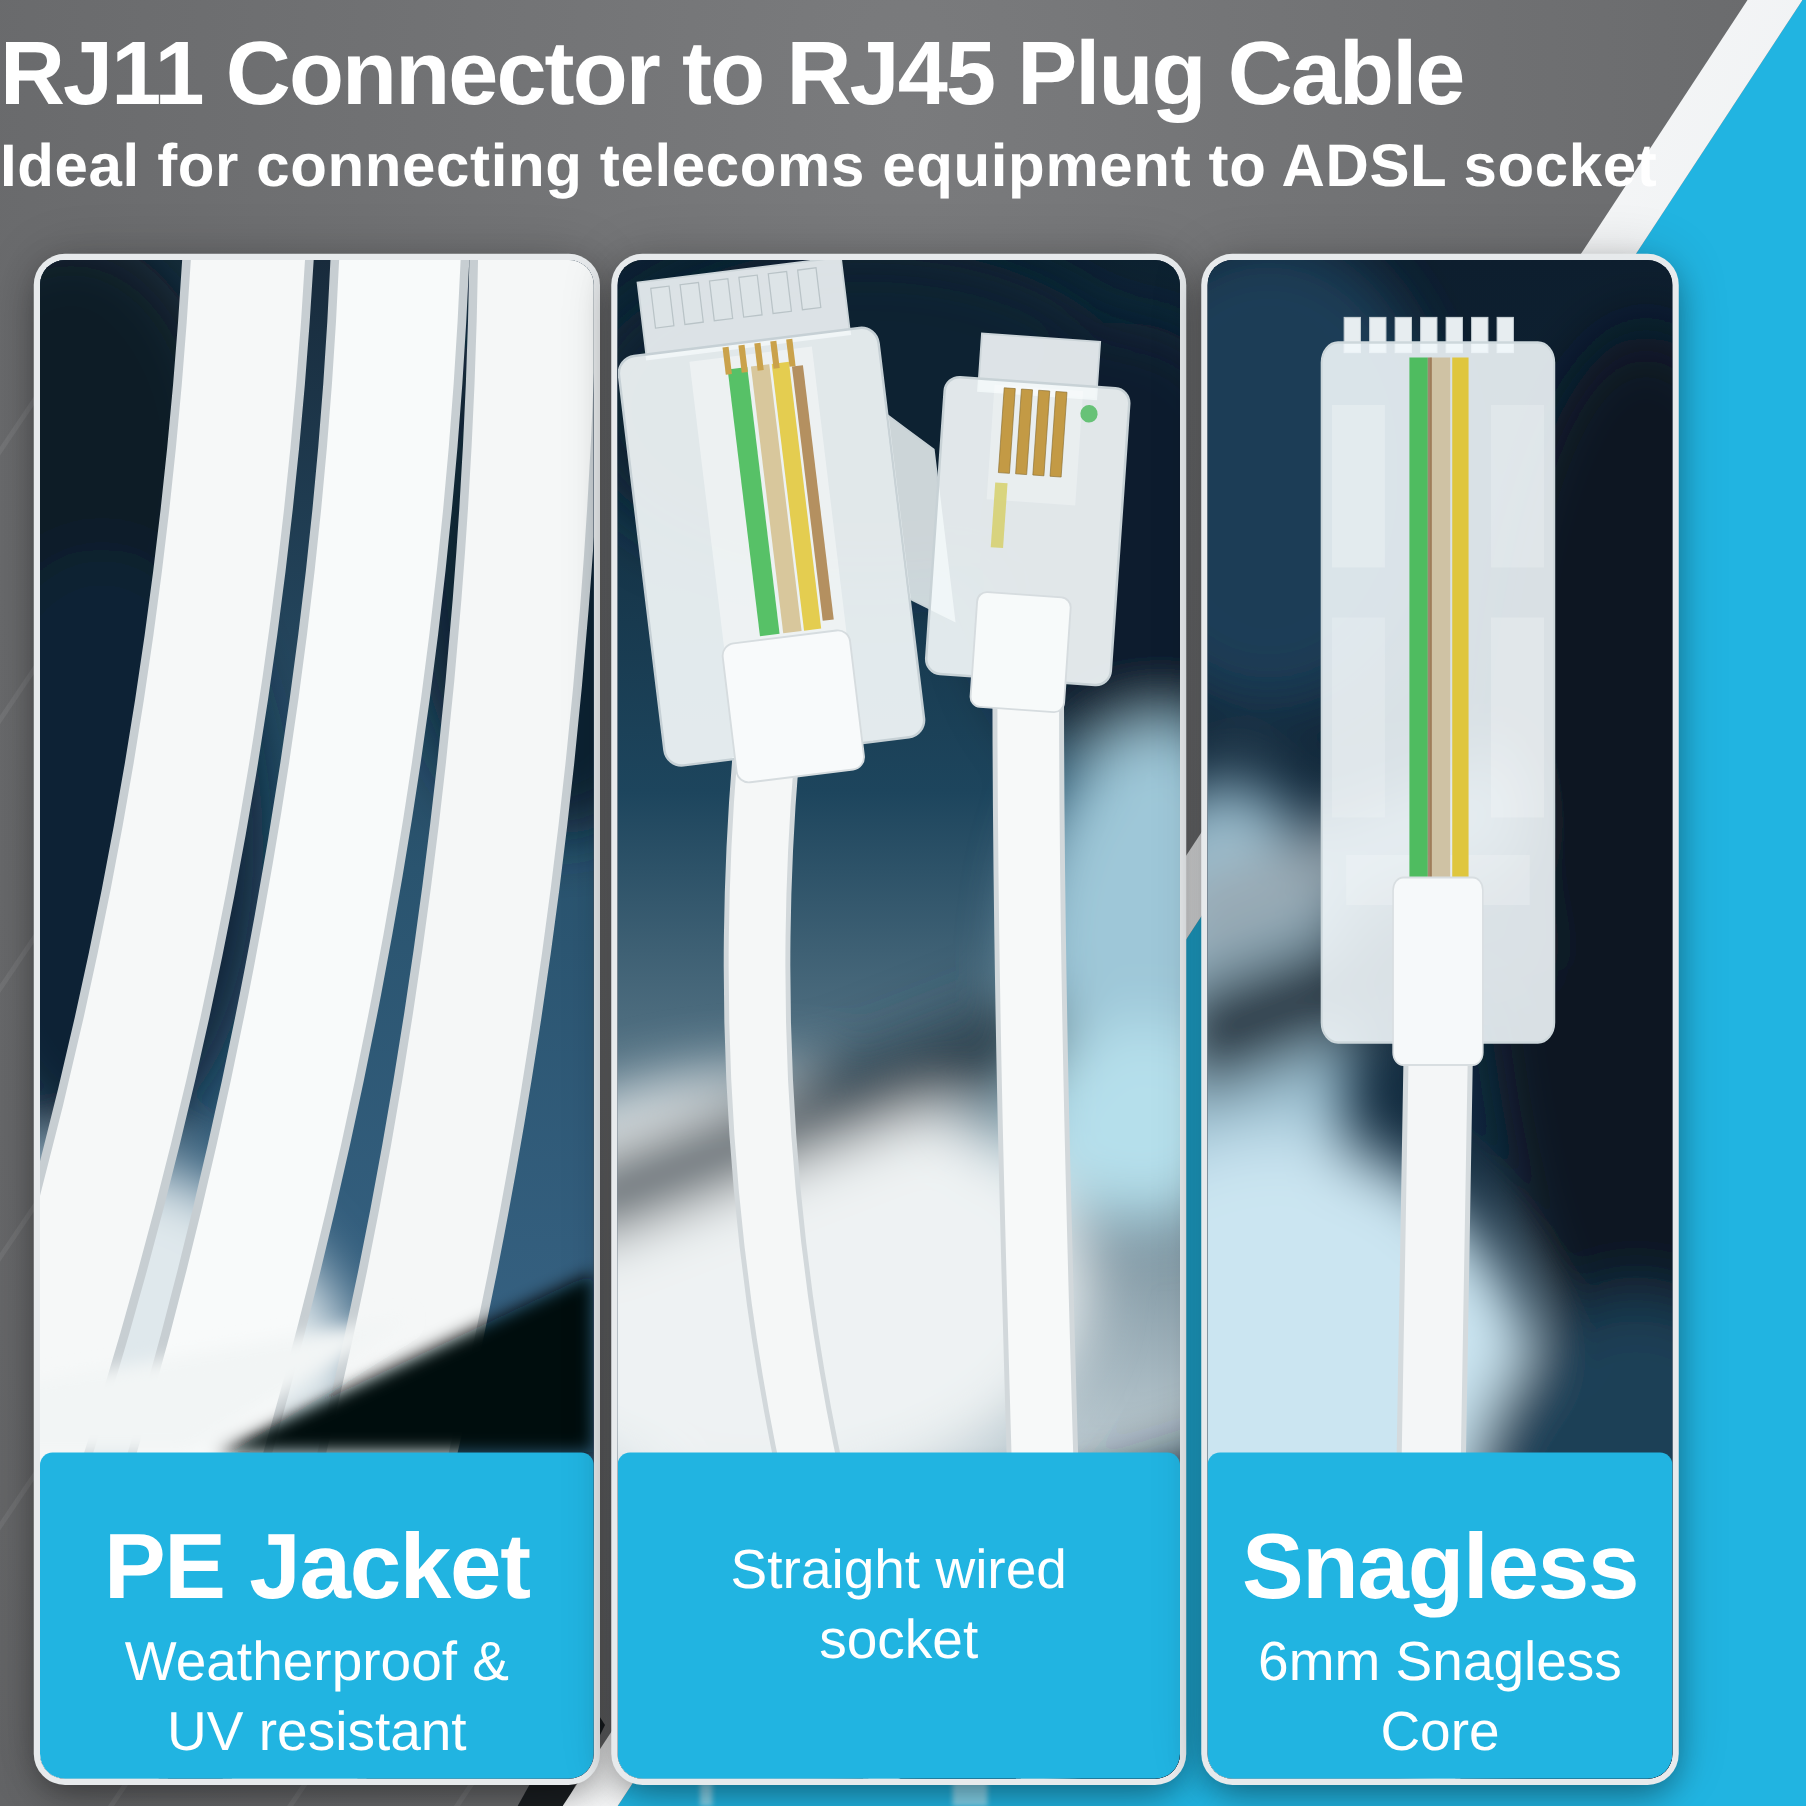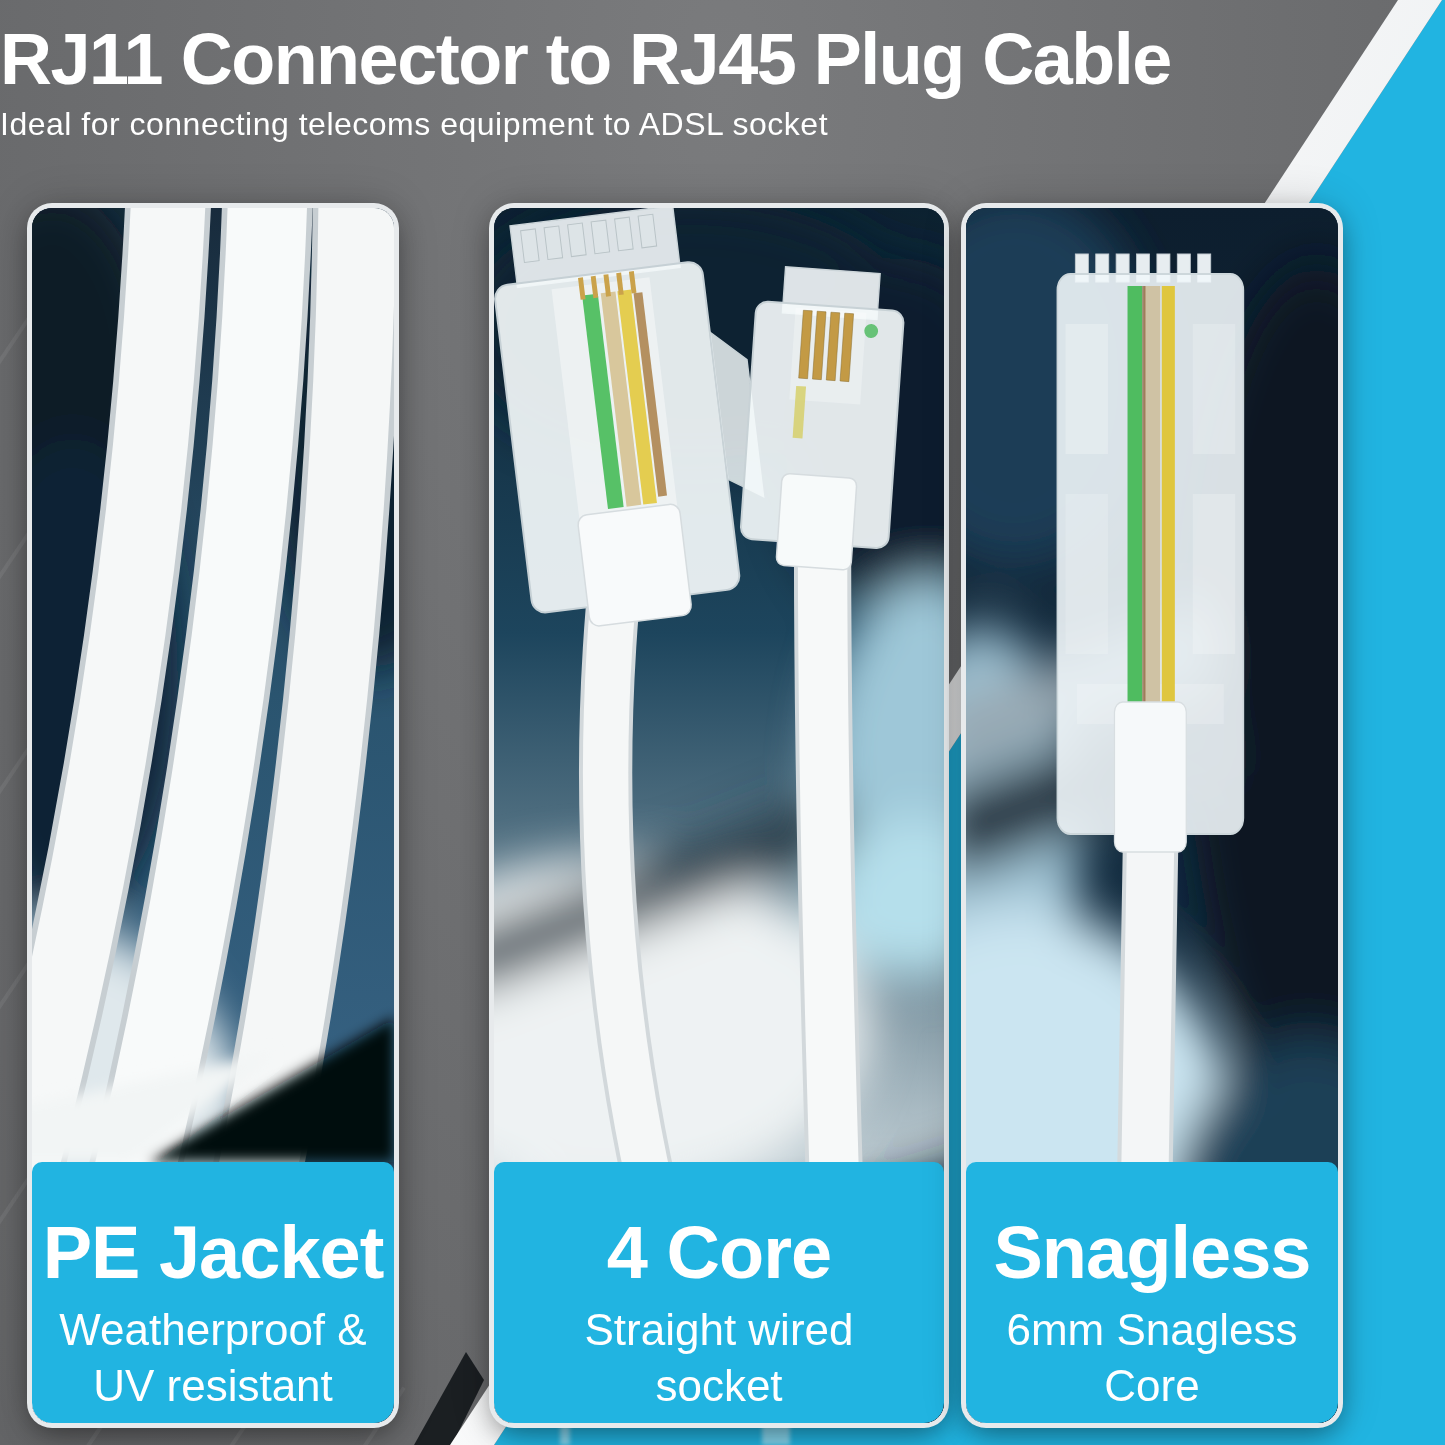--- a/index.html
+++ b/index.html
@@ -21,28 +21,28 @@
   
   .cyan-region{
     position:absolute;inset:0;background:var(--accent-cyan,#21b4e1);
     clip-path:polygon(1442px 0px, 1445px 0px, 1445px 1445px, 494px 1445px);
   }
   .chev{position:absolute;width:95px;height:4px;background:rgba(255,255,255,.07);transform:rotate(-56deg);}
   .streak{position:absolute;bottom:0;background:rgba(255,255,255,.45);filter:blur(2px);}
 
   .header{position:absolute;top:22px;left:0;right:0;color:#fff;z-index:3;}
   .header h1{margin:0;font-size:72px;font-weight:800;letter-spacing:-1.5px;line-height:1.05;}
-  .header p{margin:8px 0 0;font-size:32px;font-weight:400;letter-spacing:.5px;}
+  .header p{margin:8px 0 0;font-size:48px;font-weight:700;letter-spacing:.5px;}
 
   .card{
     position:absolute;top:208px;height:1215px;border-radius:20px;overflow:hidden;
     background:#10243a;z-index:2;
     box-shadow:0 0 0 5px #e7eaec, 0 10px 28px rgba(0,0,0,.40), 0 0 46px rgba(0,0,0,.20);
   }
-  .c1{left:32px;width:362px;}
+  .c1{left:32px;width:443px;}
   .c2{left:494px;width:450px;}
   .c3{left:966px;width:372px;}
   .photo{position:absolute;inset:0;width:100%;height:100%;display:block;}
 
   .banner{
     position:absolute;left:0;right:0;bottom:0;height:261px;box-sizing:border-box;
     background:var(--accent-cyan,#21b4e1);
     border-radius:10px 10px 20px 20px;
     text-align:center;color:#fff;padding-top:54px;
   }
@@ -189,21 +189,20 @@
             <rect x="62" y="42" width="9" height="68"></rect>
           <rect x="76" y="42" width="9" height="68"></rect>
             <rect x="90" y="42" width="9" height="68"></rect>
         </g>
         <circle cx="118" cy="58" r="7" fill="#67c277"></circle>
         <rect x="46" y="118" width="10" height="52" fill="#d6d06b" opacity=".85"></rect>
         <rect x="38" y="206" width="76" height="92" rx="8" fill="#f7fafa" stroke="#d6dcdf" stroke-width="1.5"></rect>
       </g>
     </svg>
     <div class="banner">
-      <div class="banner-title">4 Core</div>
       <div class="banner-sub">
         <span>Straight wired</span>
         <span>socket</span>
       </div>
     </div>
   </div>
 
   <div class="card c3">
     <svg class="photo" viewBox="0 0 456 1215" preserveAspectRatio="none" aria-hidden="true">
       <defs>

